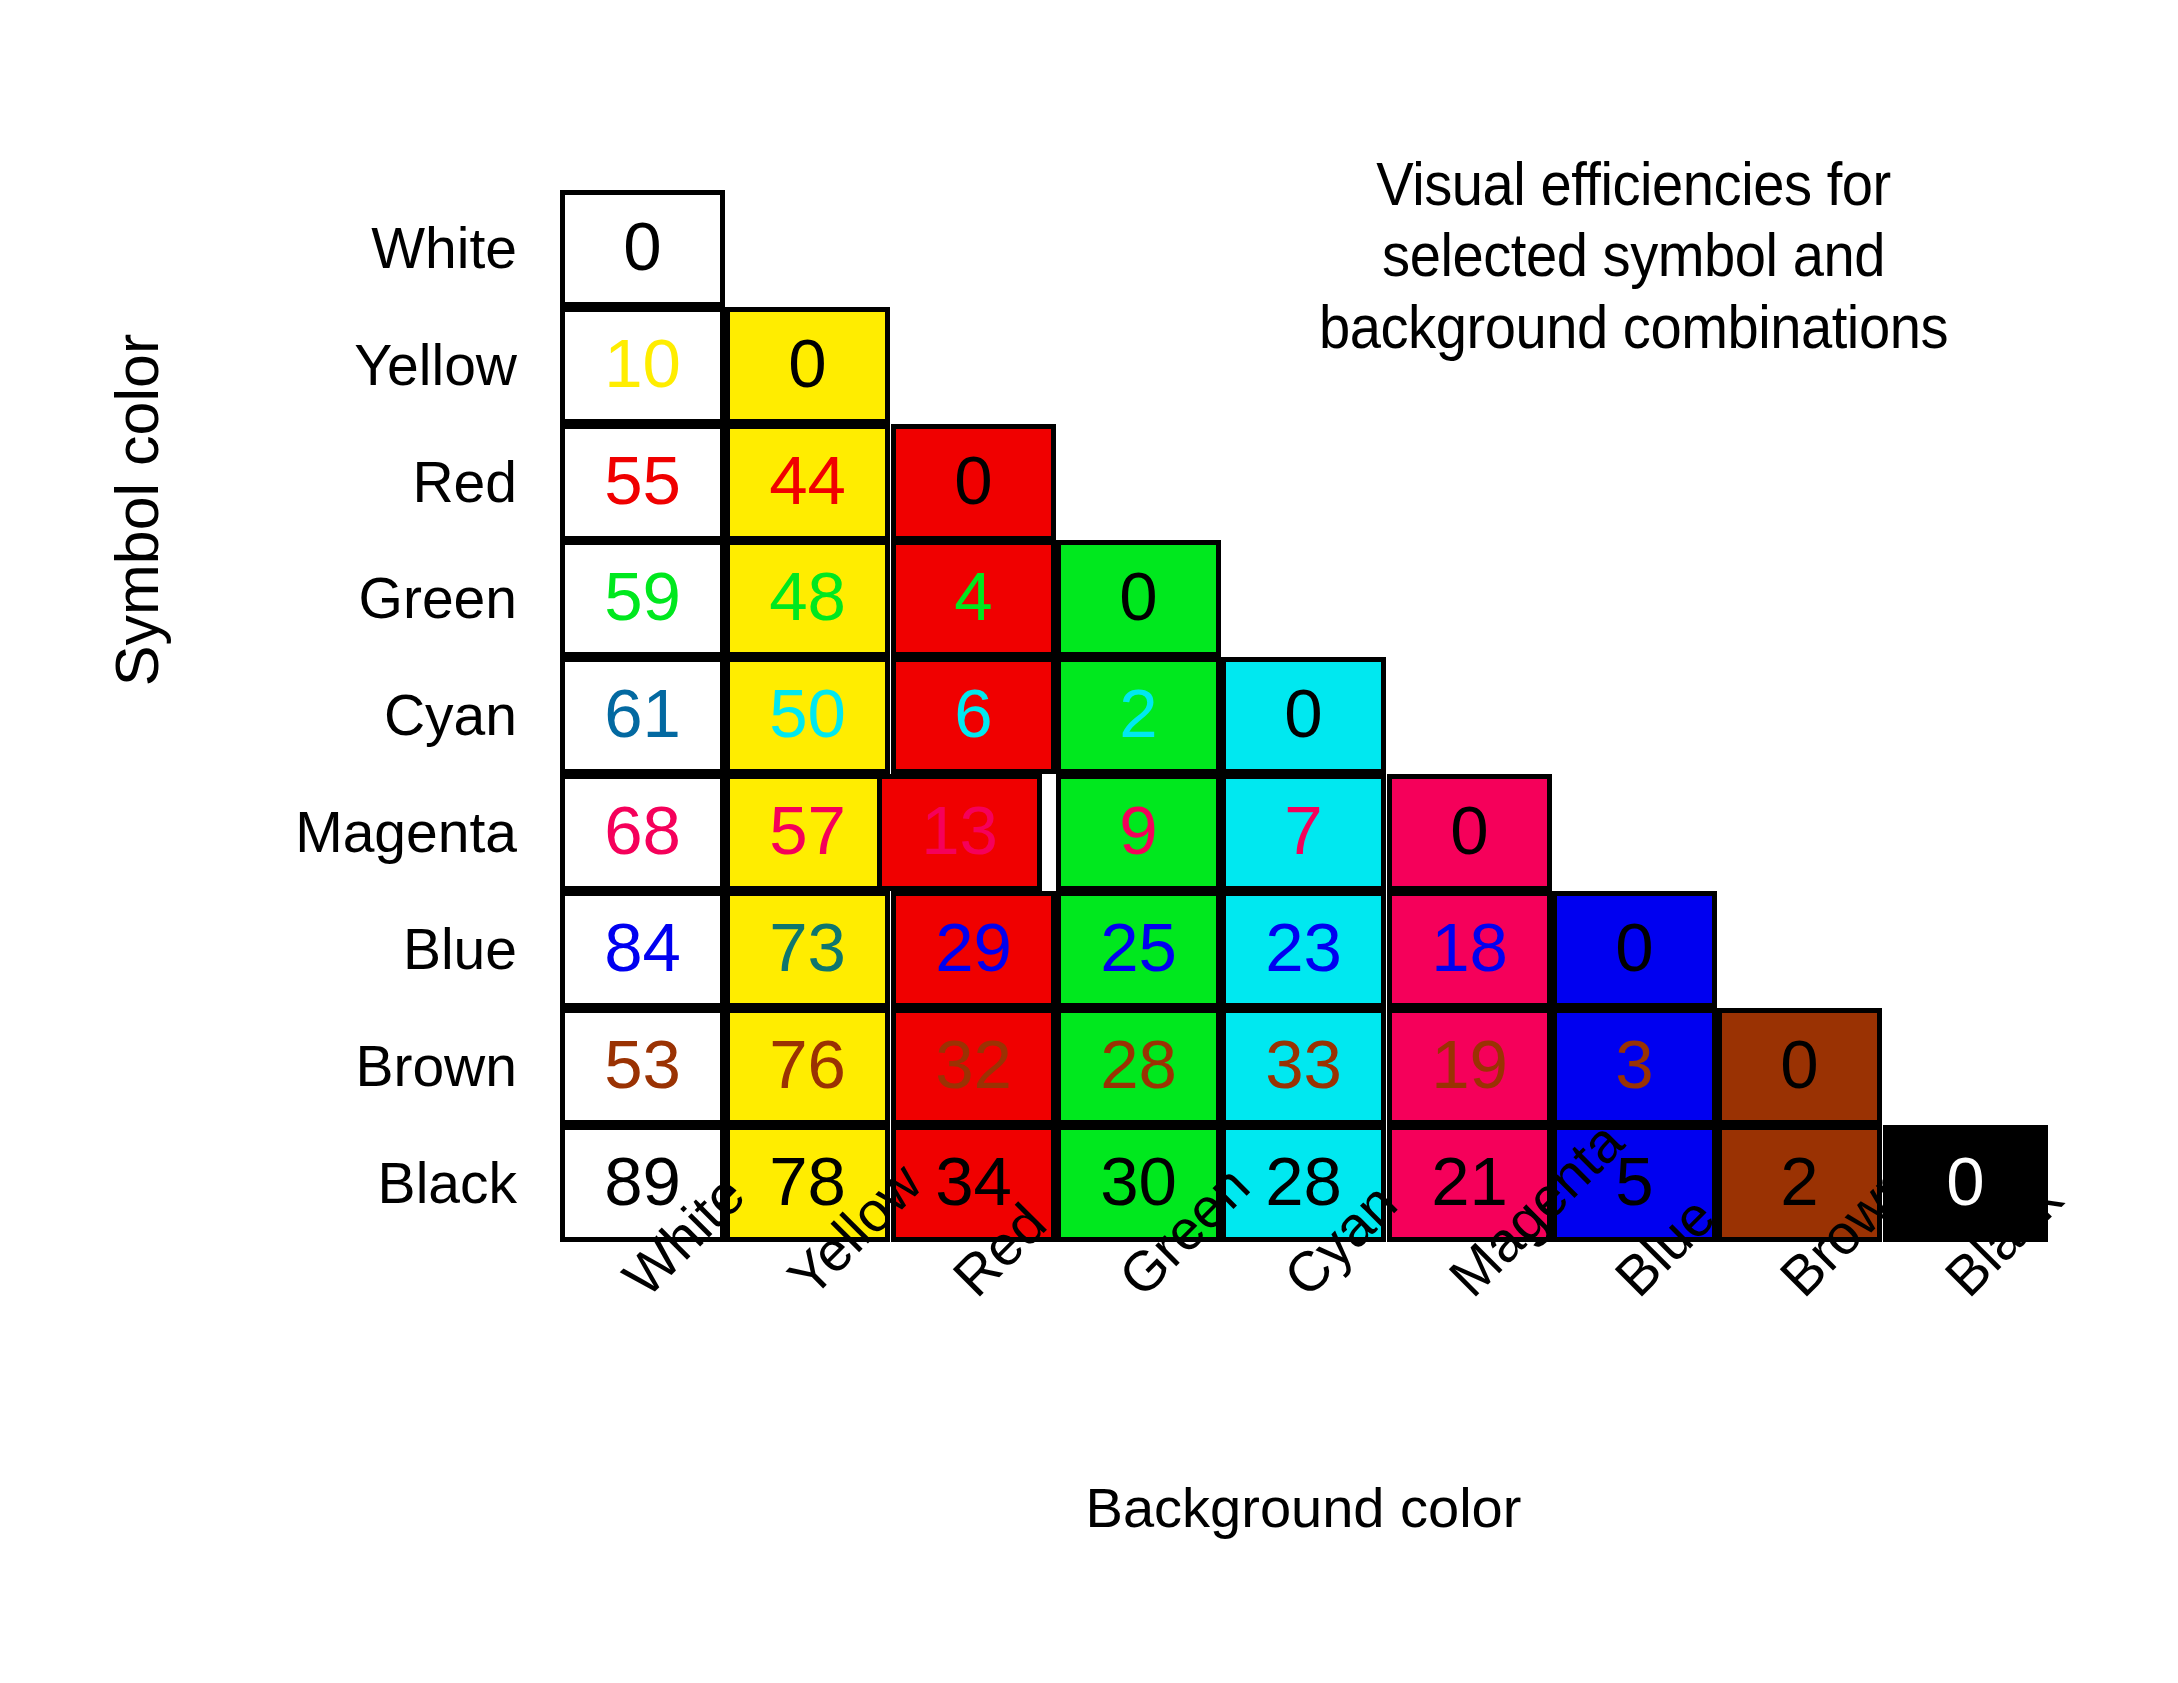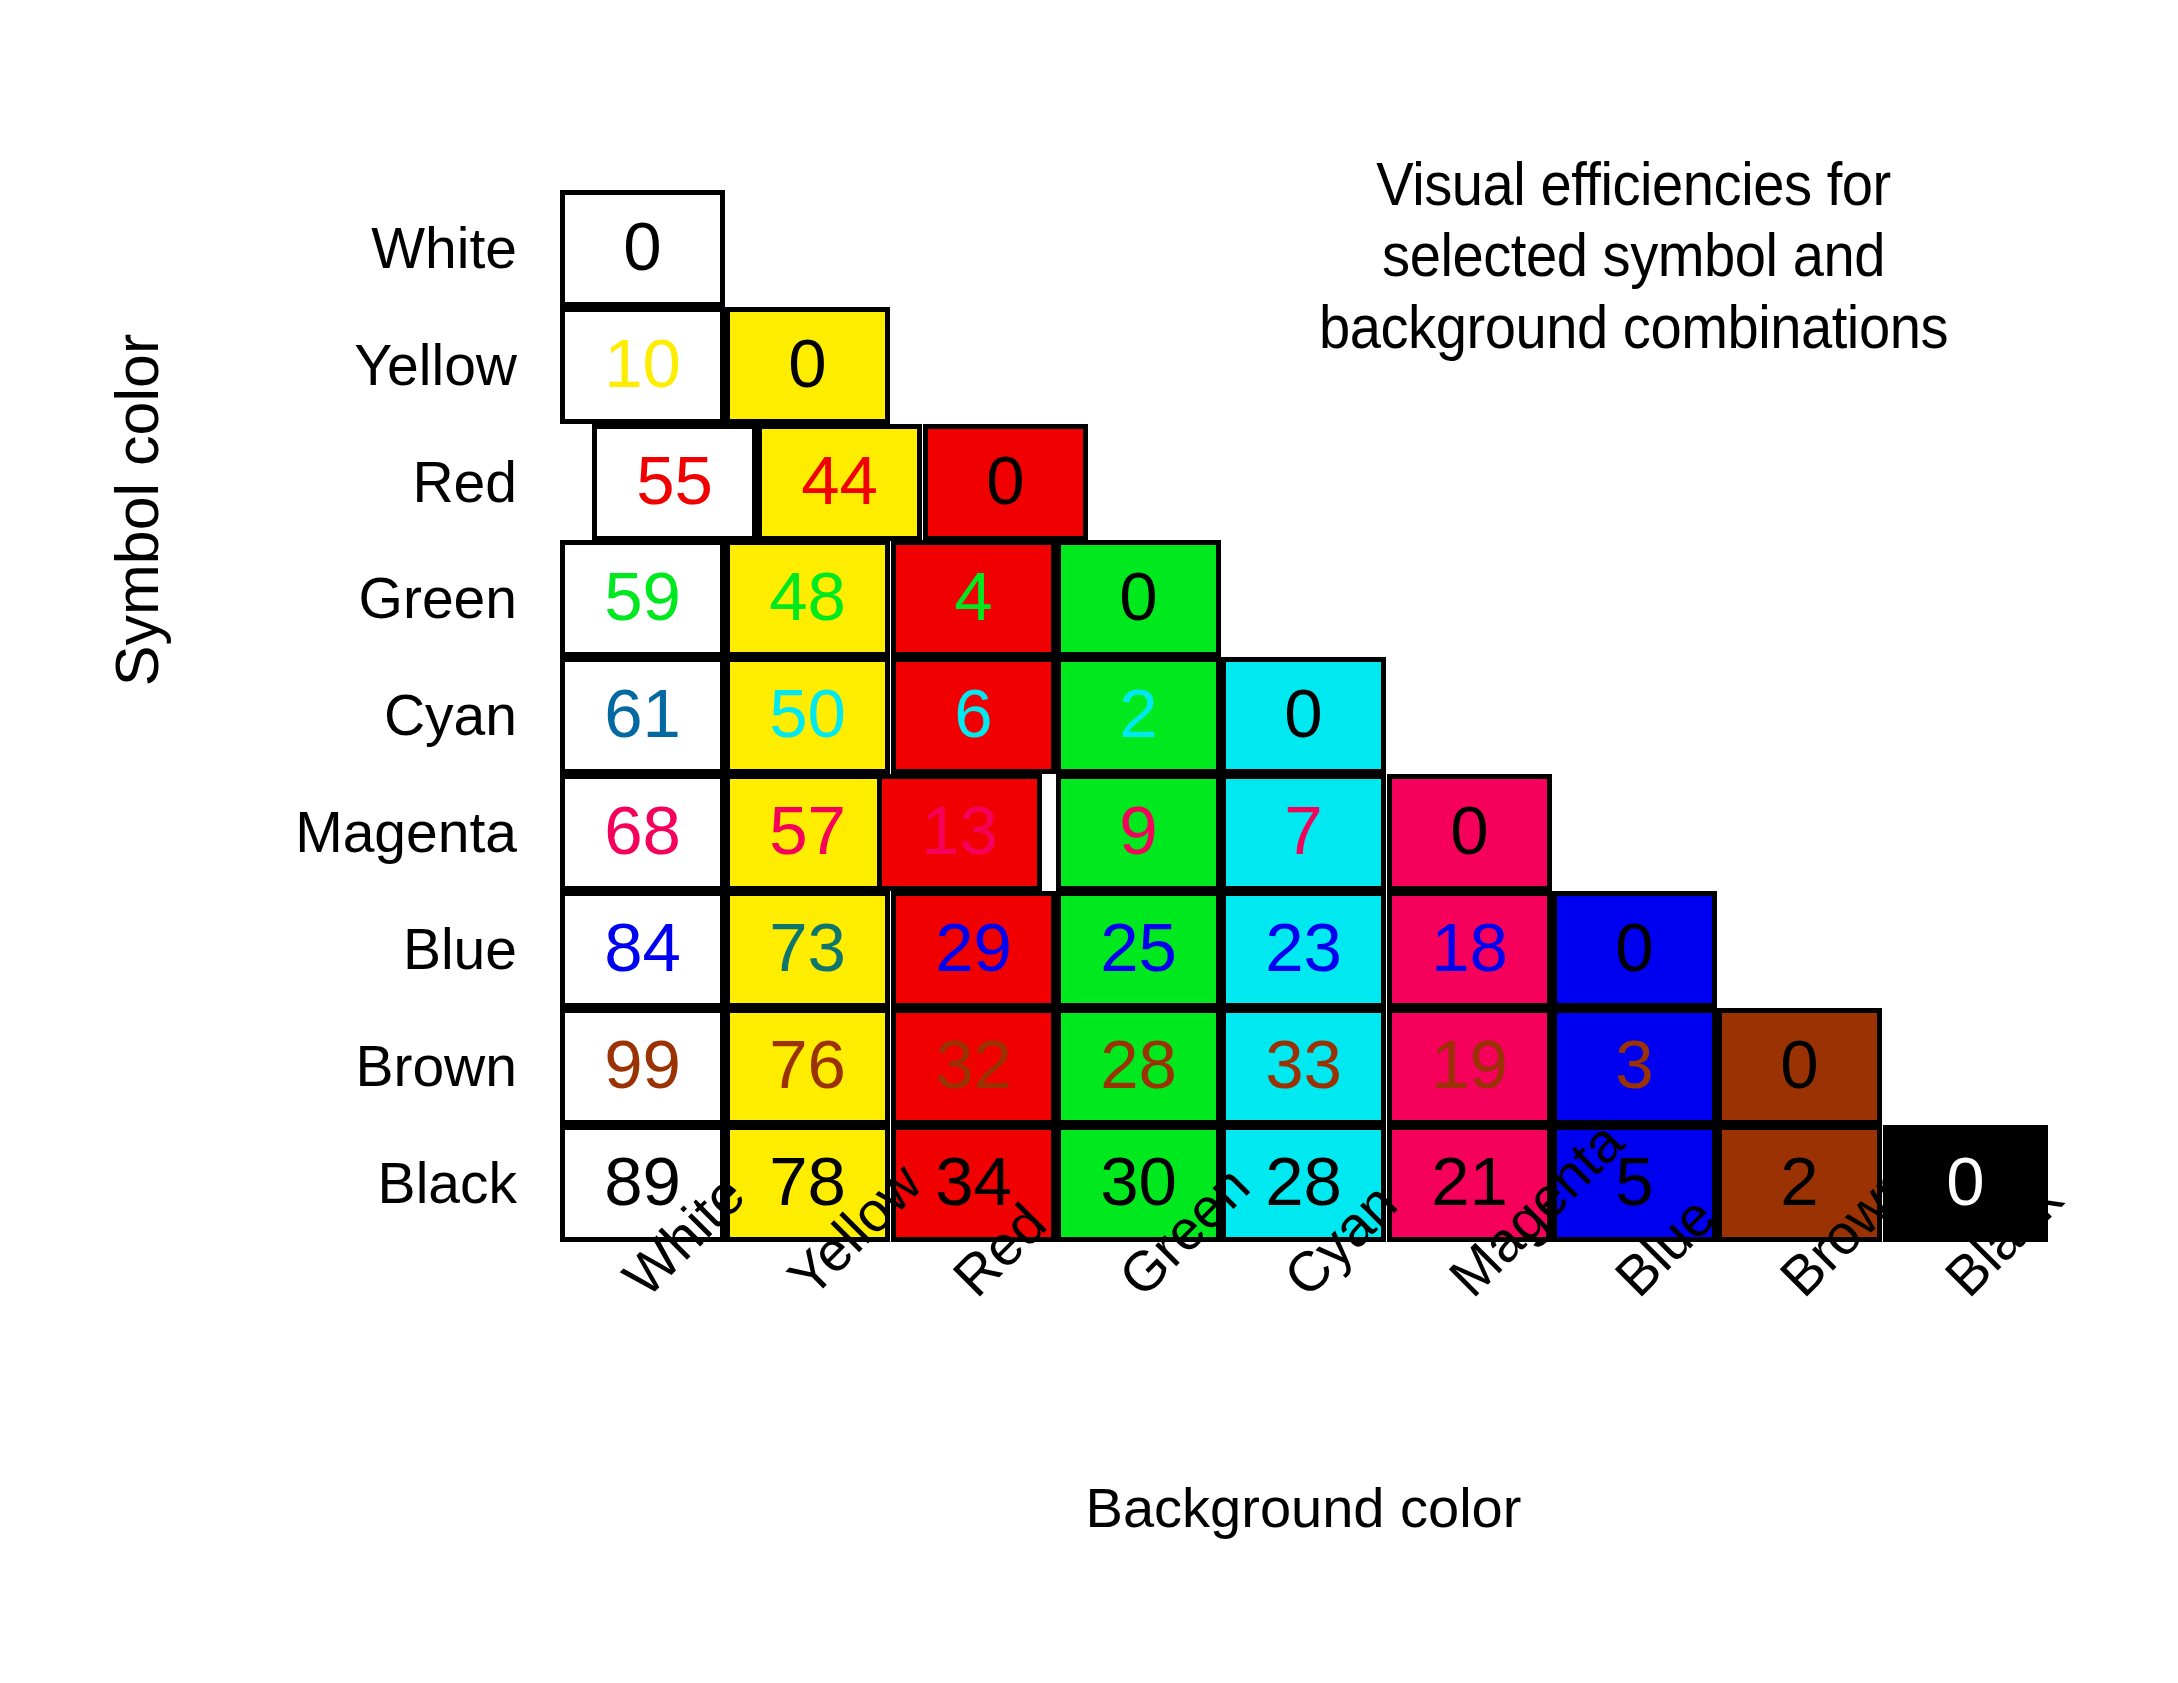--- a/index.html
+++ b/index.html
@@ -151,21 +151,21 @@
       </div>
     </div>
     <div class="grid-row" style="top: 117px;">
       <div class="cell" style="left: 0px; background: rgb(255, 255, 255); color: rgb(255, 237, 0);">
         <span>10</span>
       </div>
       <div class="cell" style="left: 165px; background: rgb(255, 237, 0); color: rgb(0, 0, 0);">
         <span>0</span>
       </div>
     </div>
-    <div class="grid-row" style="top: 234px; margin-left: 32px;">
+    <div class="grid-row" style="top: 234px;">
       <div class="cell" style="left: 0px; background: rgb(255, 255, 255); color: rgb(240, 0, 0);">
         <span>55</span>
       </div>
       <div class="cell" style="left: 165px; background: rgb(255, 237, 0); color: rgb(240, 0, 0);">
         <span>44</span>
       </div>
       <div class="cell" style="left: 331px; background: rgb(240, 0, 0); color: rgb(0, 0, 0);">
         <span>0</span>
       </div>
     </div>
@@ -238,21 +238,21 @@
       </div>
       <div class="cell" style="left: 827px; background: rgb(245, 0, 90); color: rgb(0, 0, 240);">
         <span>18</span>
       </div>
       <div class="cell" style="left: 992px; background: rgb(0, 0, 240); color: rgb(0, 0, 0);">
         <span>0</span>
       </div>
     </div>
     <div class="grid-row" style="top: 818px;">
       <div class="cell" style="left: 0px; background: rgb(255, 255, 255); color: rgb(154, 50, 3);">
-        <span>99</span>
+        <span>53</span>
       </div>
       <div class="cell" style="left: 165px; background: rgb(255, 237, 0); color: rgb(154, 50, 3);">
         <span>76</span>
       </div>
       <div class="cell" style="left: 331px; background: rgb(240, 0, 0); color: rgb(154, 50, 3);">
         <span>32</span>
       </div>
       <div class="cell" style="left: 496px; background: rgb(0, 232, 30); color: rgb(154, 50, 3);">
         <span>28</span>
       </div>

